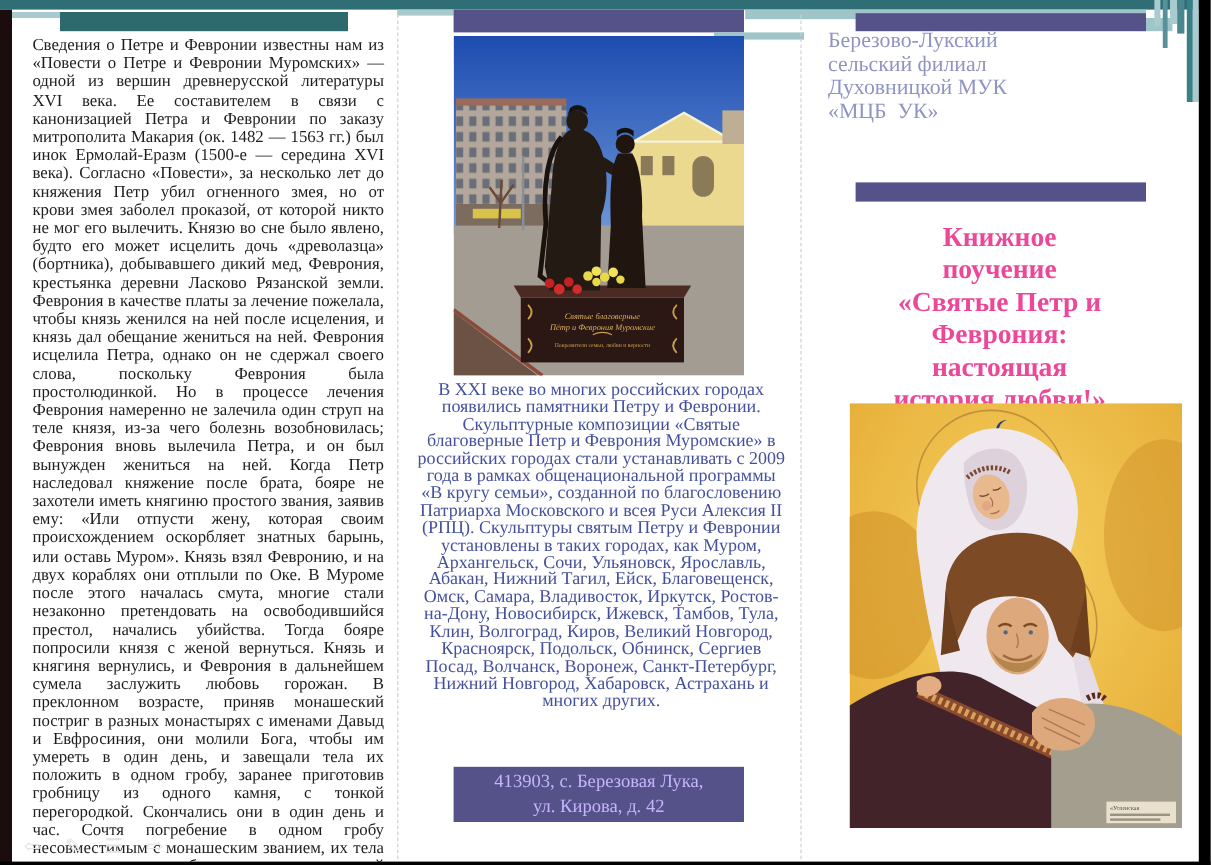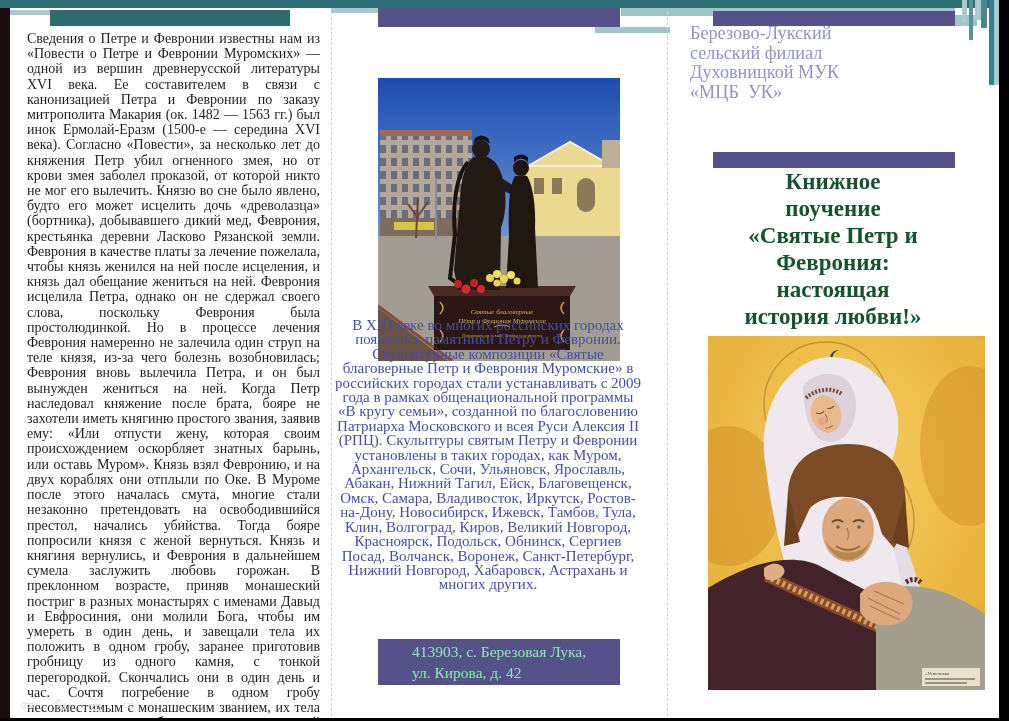--- a/index.html
+++ b/index.html
@@ -27,30 +27,30 @@
   
   .edge-left{left:0;top:8px;width:10px;height:713px;background:#1b0d0d;}
   .edge-right{left:999px;top:0;width:10px;height:721px;background:#000;}
   .edge-bottom{left:0;top:718px;width:1009px;height:3px;background:#000;}
   
   .fold{top:12px;height:704px;width:0;border-left:1px dashed #ccd0d8;}
   .fold1{left:331px;} .fold2{left:667px;}
   
   .left-body{left:27px;top:31px;width:293px;font-size:14px;line-height:15.2px;
              text-align:justify;color:#1d1d1d;}
-  .mid-photo{left:378px;top:30px;width:242px;height:211px;margin-top:48px;}
-  .mid-body{left:334px;top:318px;width:308px;font-size:15px;line-height:14.4px;
+  .mid-photo{left:378px;top:30px;width:242px;height:211px;}
+  .mid-body{left:347px;top:318px;width:308px;font-size:15px;line-height:14.4px;
             text-align:center;color:#44509c;}
   .address-box{left:378px;top:639px;width:242px;height:46px;background:#555189;
                display:flex;align-items:center;justify-content:center;}
-  .address-text{font-size:15.5px;line-height:21px;color:#86efac;text-align:left;white-space:pre-line;}
+  .address-text{font-size:15.5px;line-height:21px;color:#c4b5fd;text-align:center;white-space:pre-line;}
   .right-header{left:690px;top:24px;width:290px;font-size:18.2px;line-height:19.5px;
                 text-align:left;color:#9094c2;white-space:pre-line;}
-  .right-title{left:683px;top:168px;width:300px;font-size:23px;line-height:27px;font-weight:bold;
-               text-align:center;color:#14532d;white-space:pre-line;}
+  .right-title{left:683px;top:184px;width:300px;font-size:23px;line-height:27px;font-weight:bold;
+               text-align:center;color:#ec4899;white-space:pre-line;}
   .icon-pic{left:708px;top:336px;width:277px;height:354px;}
   
   .nav{top:697px;width:22px;height:18px;color:#e4e4e8;font-size:17px;line-height:18px;
        text-align:center;cursor:pointer;user-select:none;}
   .nav-back{left:16px;} .nav-pen{left:50px;} .nav-menu{left:84px;} .nav-fwd{left:118px;}
   svg{display:block;}
 </style>
 </head>
 <body>
 

